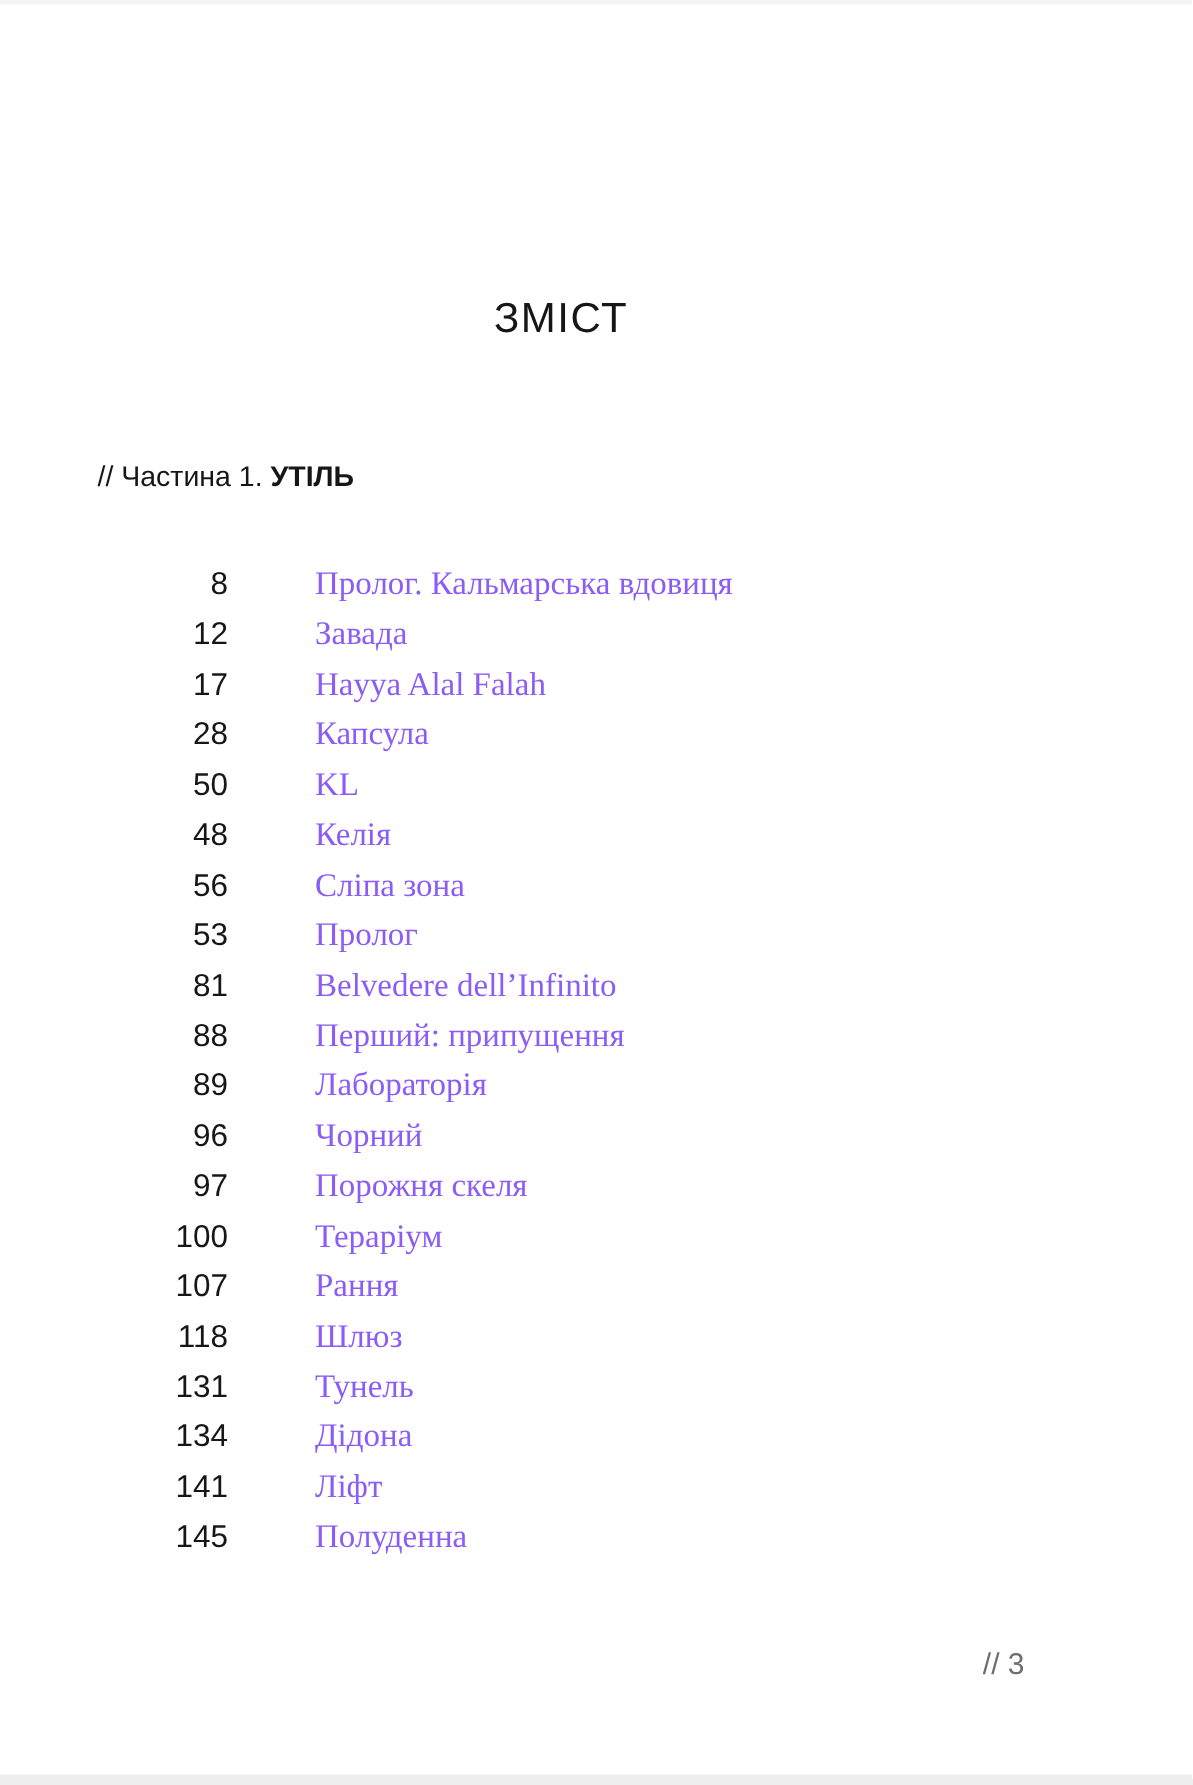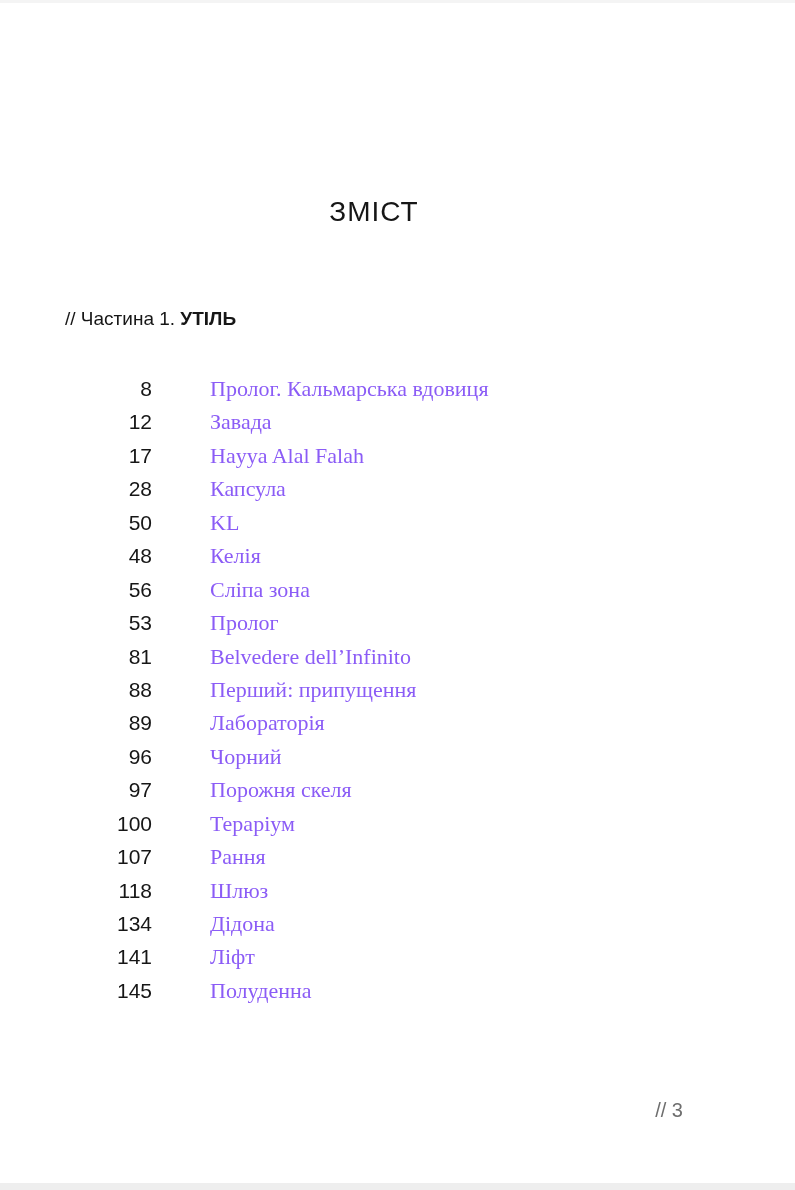--- a/index.html
+++ b/index.html
@@ -184,20 +184,24 @@
     <span class="toc-num">107</span>
     <span class="toc-title">Рання</span>
   </div>
 
   <div class="toc-row">
     <span class="toc-num">118</span>
     <span class="toc-title">Шлюз</span>
   </div>
 
 
+  <div class="toc-row">
+    <span class="toc-num">131</span>
+    <span class="toc-title">Тунель</span>
+  </div>
 
   <div class="toc-row">
     <span class="toc-num">134</span>
     <span class="toc-title">Дідона</span>
   </div>
 
   <div class="toc-row">
     <span class="toc-num">141</span>
     <span class="toc-title">Ліфт</span>
   </div>

